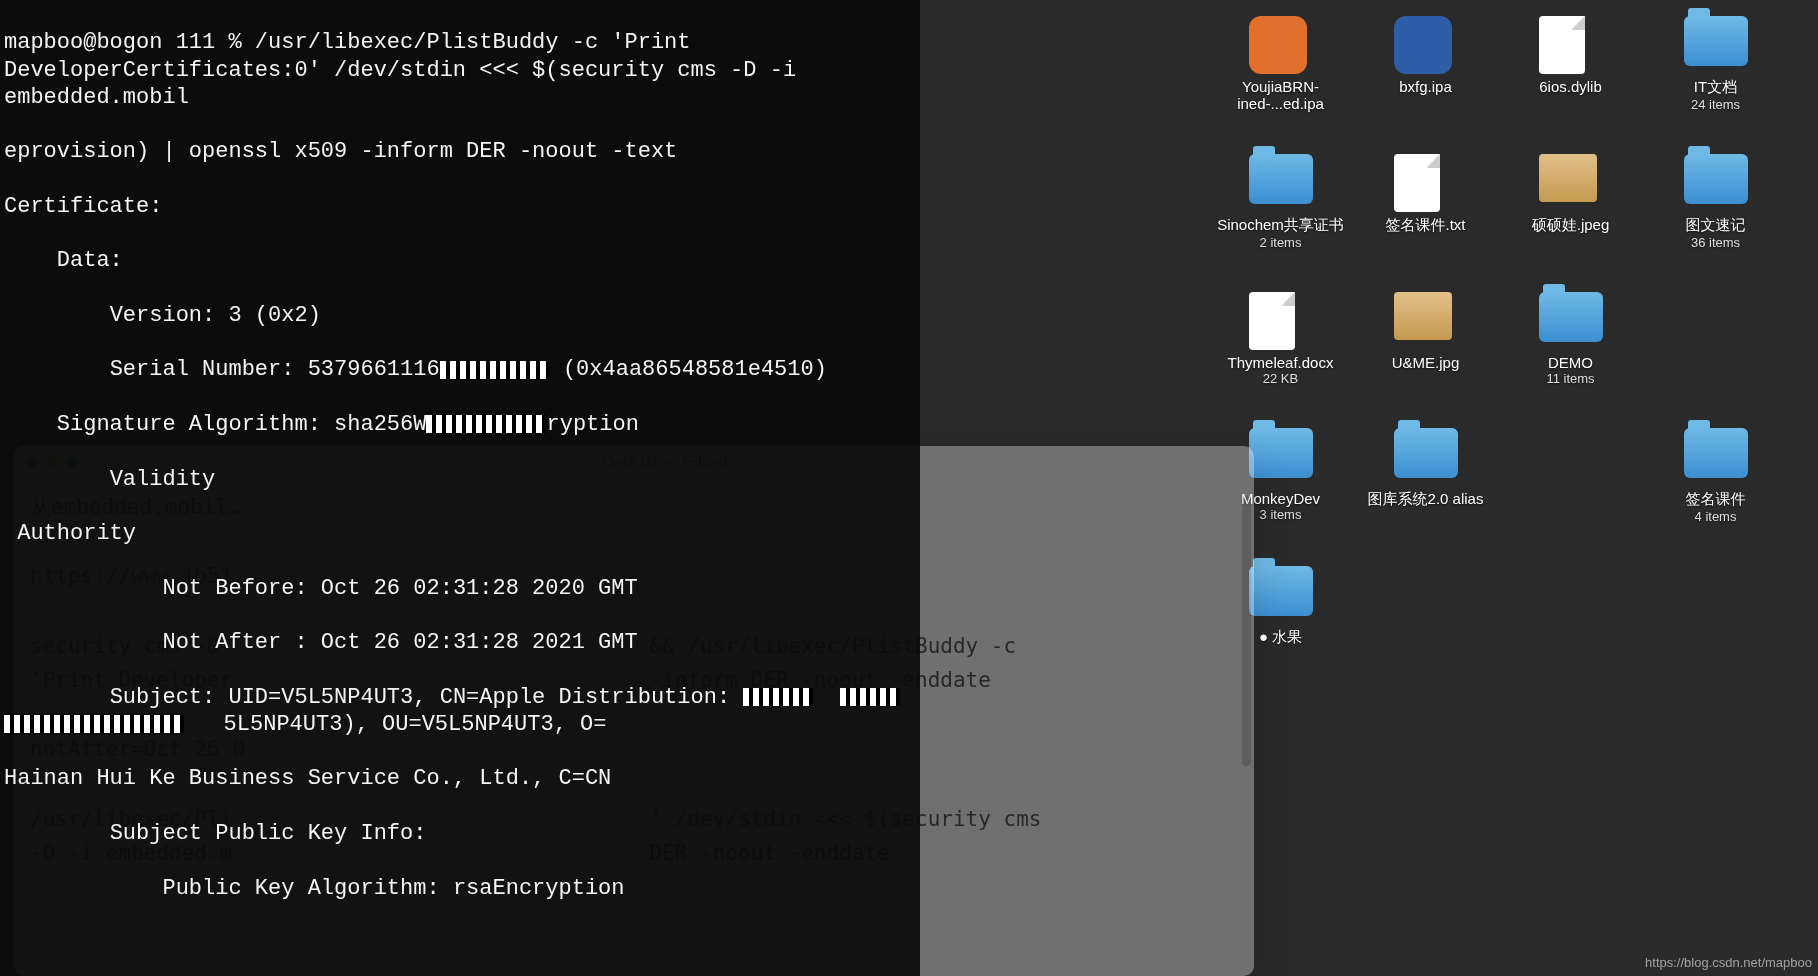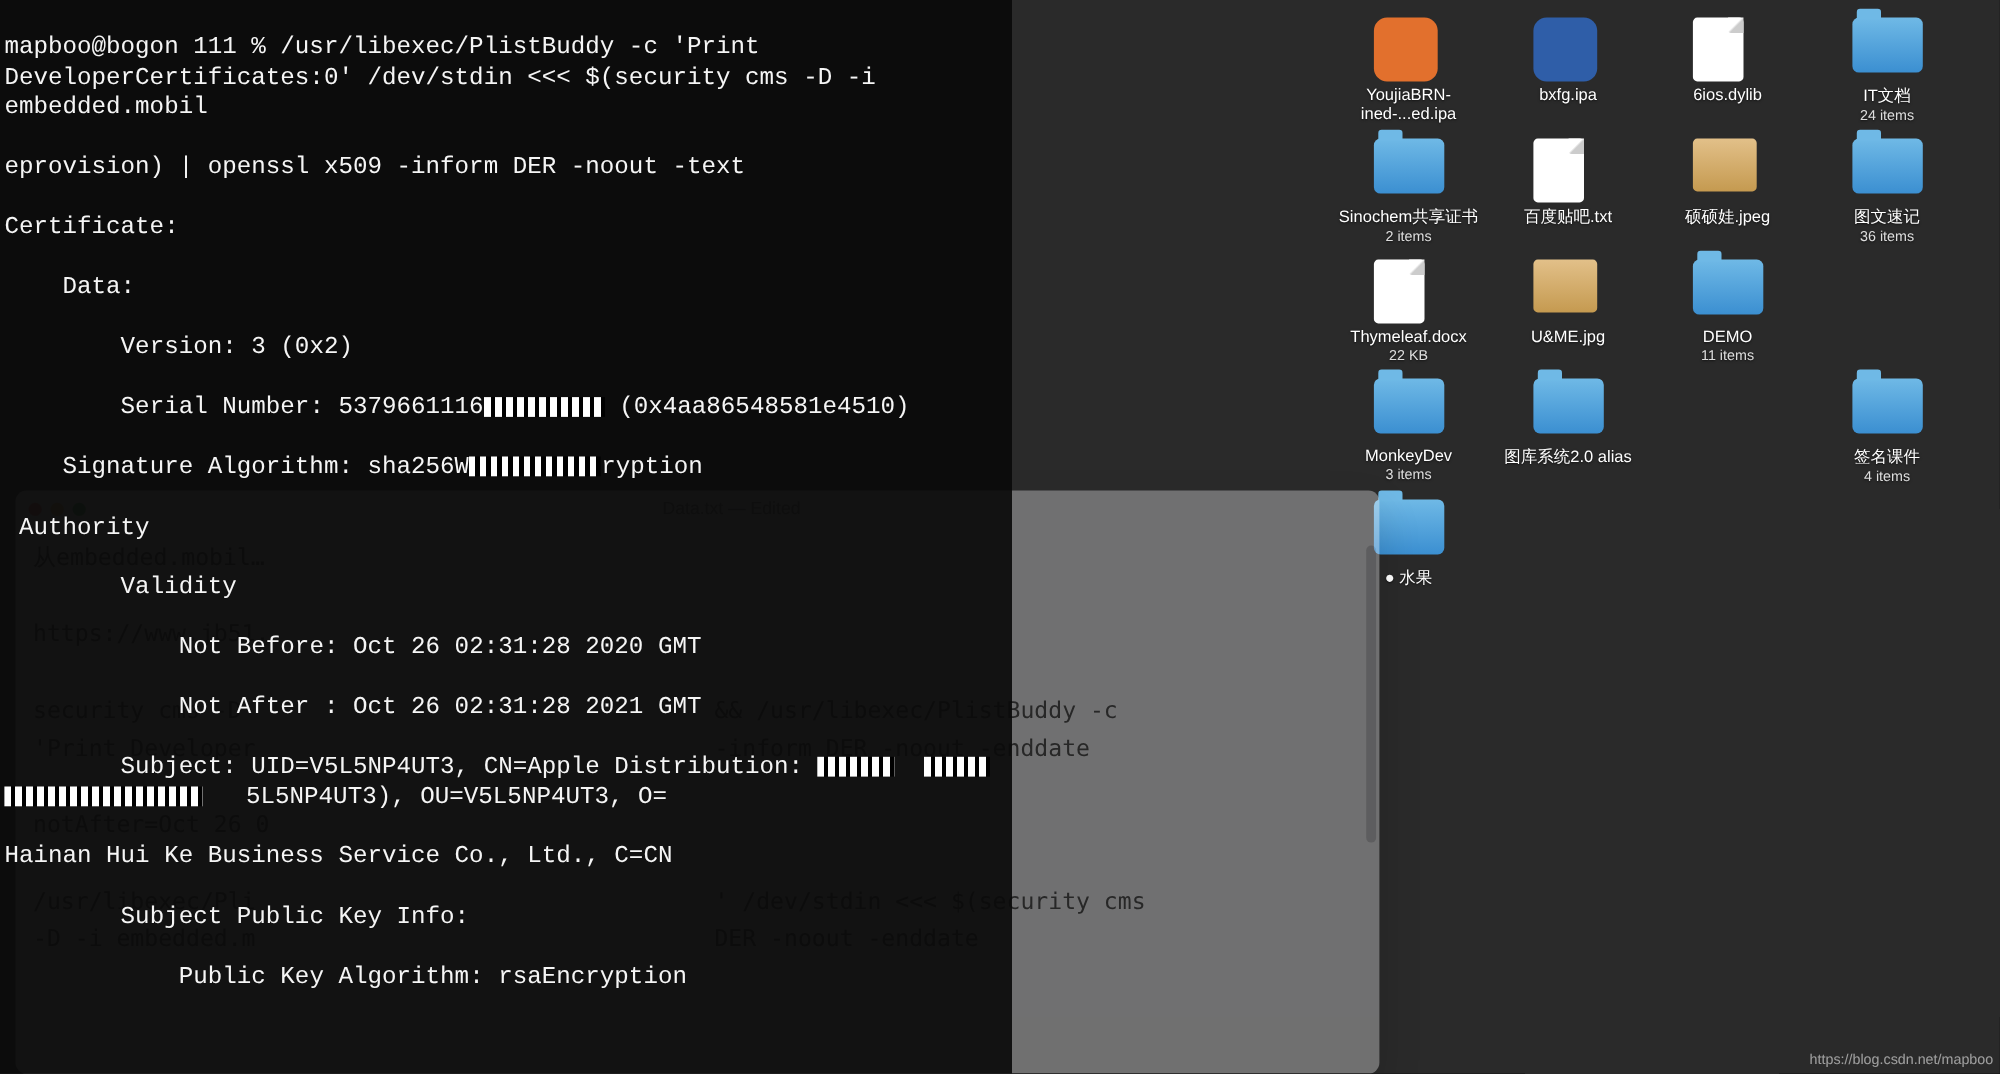--- a/index.html
+++ b/index.html
@@ -4,21 +4,21 @@
 <style>
   * { margin: 0; padding: 0; box-sizing: border-box; }
   body {
     width: 1818px; height: 976px; overflow: hidden;
     background: #2a2a2a;
     font-family: Menlo, Monaco, "Courier New", monospace;
     position: relative;
   }
   
   .desktop { position: absolute; top: 0; right: 0; width: 620px; height: 100%; }
-  .icon-grid { display: grid; grid-template-columns: repeat(4, 145px); gap: 14px 0; padding-top: 16px; padding-left: 10px; }
+  .icon-grid { display: grid; grid-template-columns: repeat(4, 145px); gap: 42px 0; padding-top: 16px; padding-left: 10px; }
   .desktop-item { display: flex; flex-direction: column; align-items: center; color: #fff; font-family: -apple-system, "Helvetica Neue", Arial, sans-serif; font-size: 15px; text-align: center; text-shadow: 0 1px 2px rgba(0,0,0,0.6); }
   .desktop-item .icon { width: 64px; height: 56px; margin-bottom: 6px; }
   .folder-icon { width: 64px; height: 50px; border-radius: 6px; background: linear-gradient(#6fb9e6, #3b8fd1); position: relative; }
   .folder-icon::before { content: ''; position: absolute; top: -8px; left: 4px; width: 22px; height: 10px; border-radius: 3px 3px 0 0; background: #6fb9e6; }
   .file-icon { width: 46px; height: 58px; background: #fff; border-radius: 4px; position: relative; }
   .file-icon::before { content: ''; position: absolute; top: 0; right: 0; width: 14px; height: 14px; background: linear-gradient(135deg, #fff 45%, #ccc 55%); border-bottom-left-radius: 3px; }
   .img-icon { width: 58px; height: 48px; border-radius: 4px; background: linear-gradient(#e2c089, #c59a50); }
   .orange-icon { width: 58px; height: 58px; border-radius: 12px; background: #e2702d; }
   .blue-icon { width: 58px; height: 58px; border-radius: 12px; background: #2f5ea8; }
   .sub { color: rgba(255,255,255,0.85); font-size: 13px; }
@@ -83,21 +83,21 @@
         <div class="icon">
           <div class="folder-icon"></div>
         </div>
         <div>Sinochem共享证书</div>
         <div class="sub">2 items</div>
       </div>
       <div class="desktop-item">
         <div class="icon">
           <div class="file-icon"></div>
         </div>
-        <div>百度贴吧.txt</div>
+        <div>签名课件.txt</div>
       </div>
       <div class="desktop-item">
         <div class="icon">
           <div class="img-icon"></div>
         </div>
         <div>硕硕娃.jpeg</div>
       </div>
       <div class="desktop-item">
         <div class="icon">
           <div class="folder-icon"></div>
@@ -181,22 +181,22 @@
 </div>
 
 <div class="terminal">
 <span class="line"><span>mapboo@bogon 111 % </span><span>/usr/libexec/PlistBuddy -c 'Print DeveloperCertificates:0' /dev/stdin &lt;&lt;&lt; $(security cms -D -i embedded.mobil</span></span>
 <span class="line">eprovision) | openssl x509 -inform DER -noout -text</span>
 <span class="line">Certificate:</span>
 <span class="line">    Data:</span>
 <span class="line">        Version: 3 (0x2)</span>
 <span class="line"><span>        Serial Number: 5379661116</span><span class="censor" style="width:110px"></span><span> (0x4aa86548581e4510)</span></span>
 <span class="line"><span>    Signature Algorithm: sha256W</span><span class="censor" style="width:120px"></span><span>ryption</span></span>
+<span class="line">        Validity</span>
 <span class="line"> Authority</span>
-<span class="line">        Validity</span>
 <span class="line">            Not Before: Oct 26 02:31:28 2020 GMT</span>
 <span class="line">            Not After : Oct 26 02:31:28 2021 GMT</span>
 <span class="line"><span>        Subject: UID=V5L5NP4UT3, CN=Apple Distribution: </span><span class="censor" style="width:70px"></span>  <span class="censor" style="width:60px"></span> <span class="censor" style="width:180px"></span>   <span>5L5NP4UT3), OU=V5L5NP4UT3, O=</span></span>
 <span class="line">Hainan Hui Ke Business Service Co., Ltd., C=CN</span>
 <span class="line">        Subject Public Key Info:</span>
 <span class="line">            Public Key Algorithm: rsaEncryption</span>
 
 
 
 </div>

